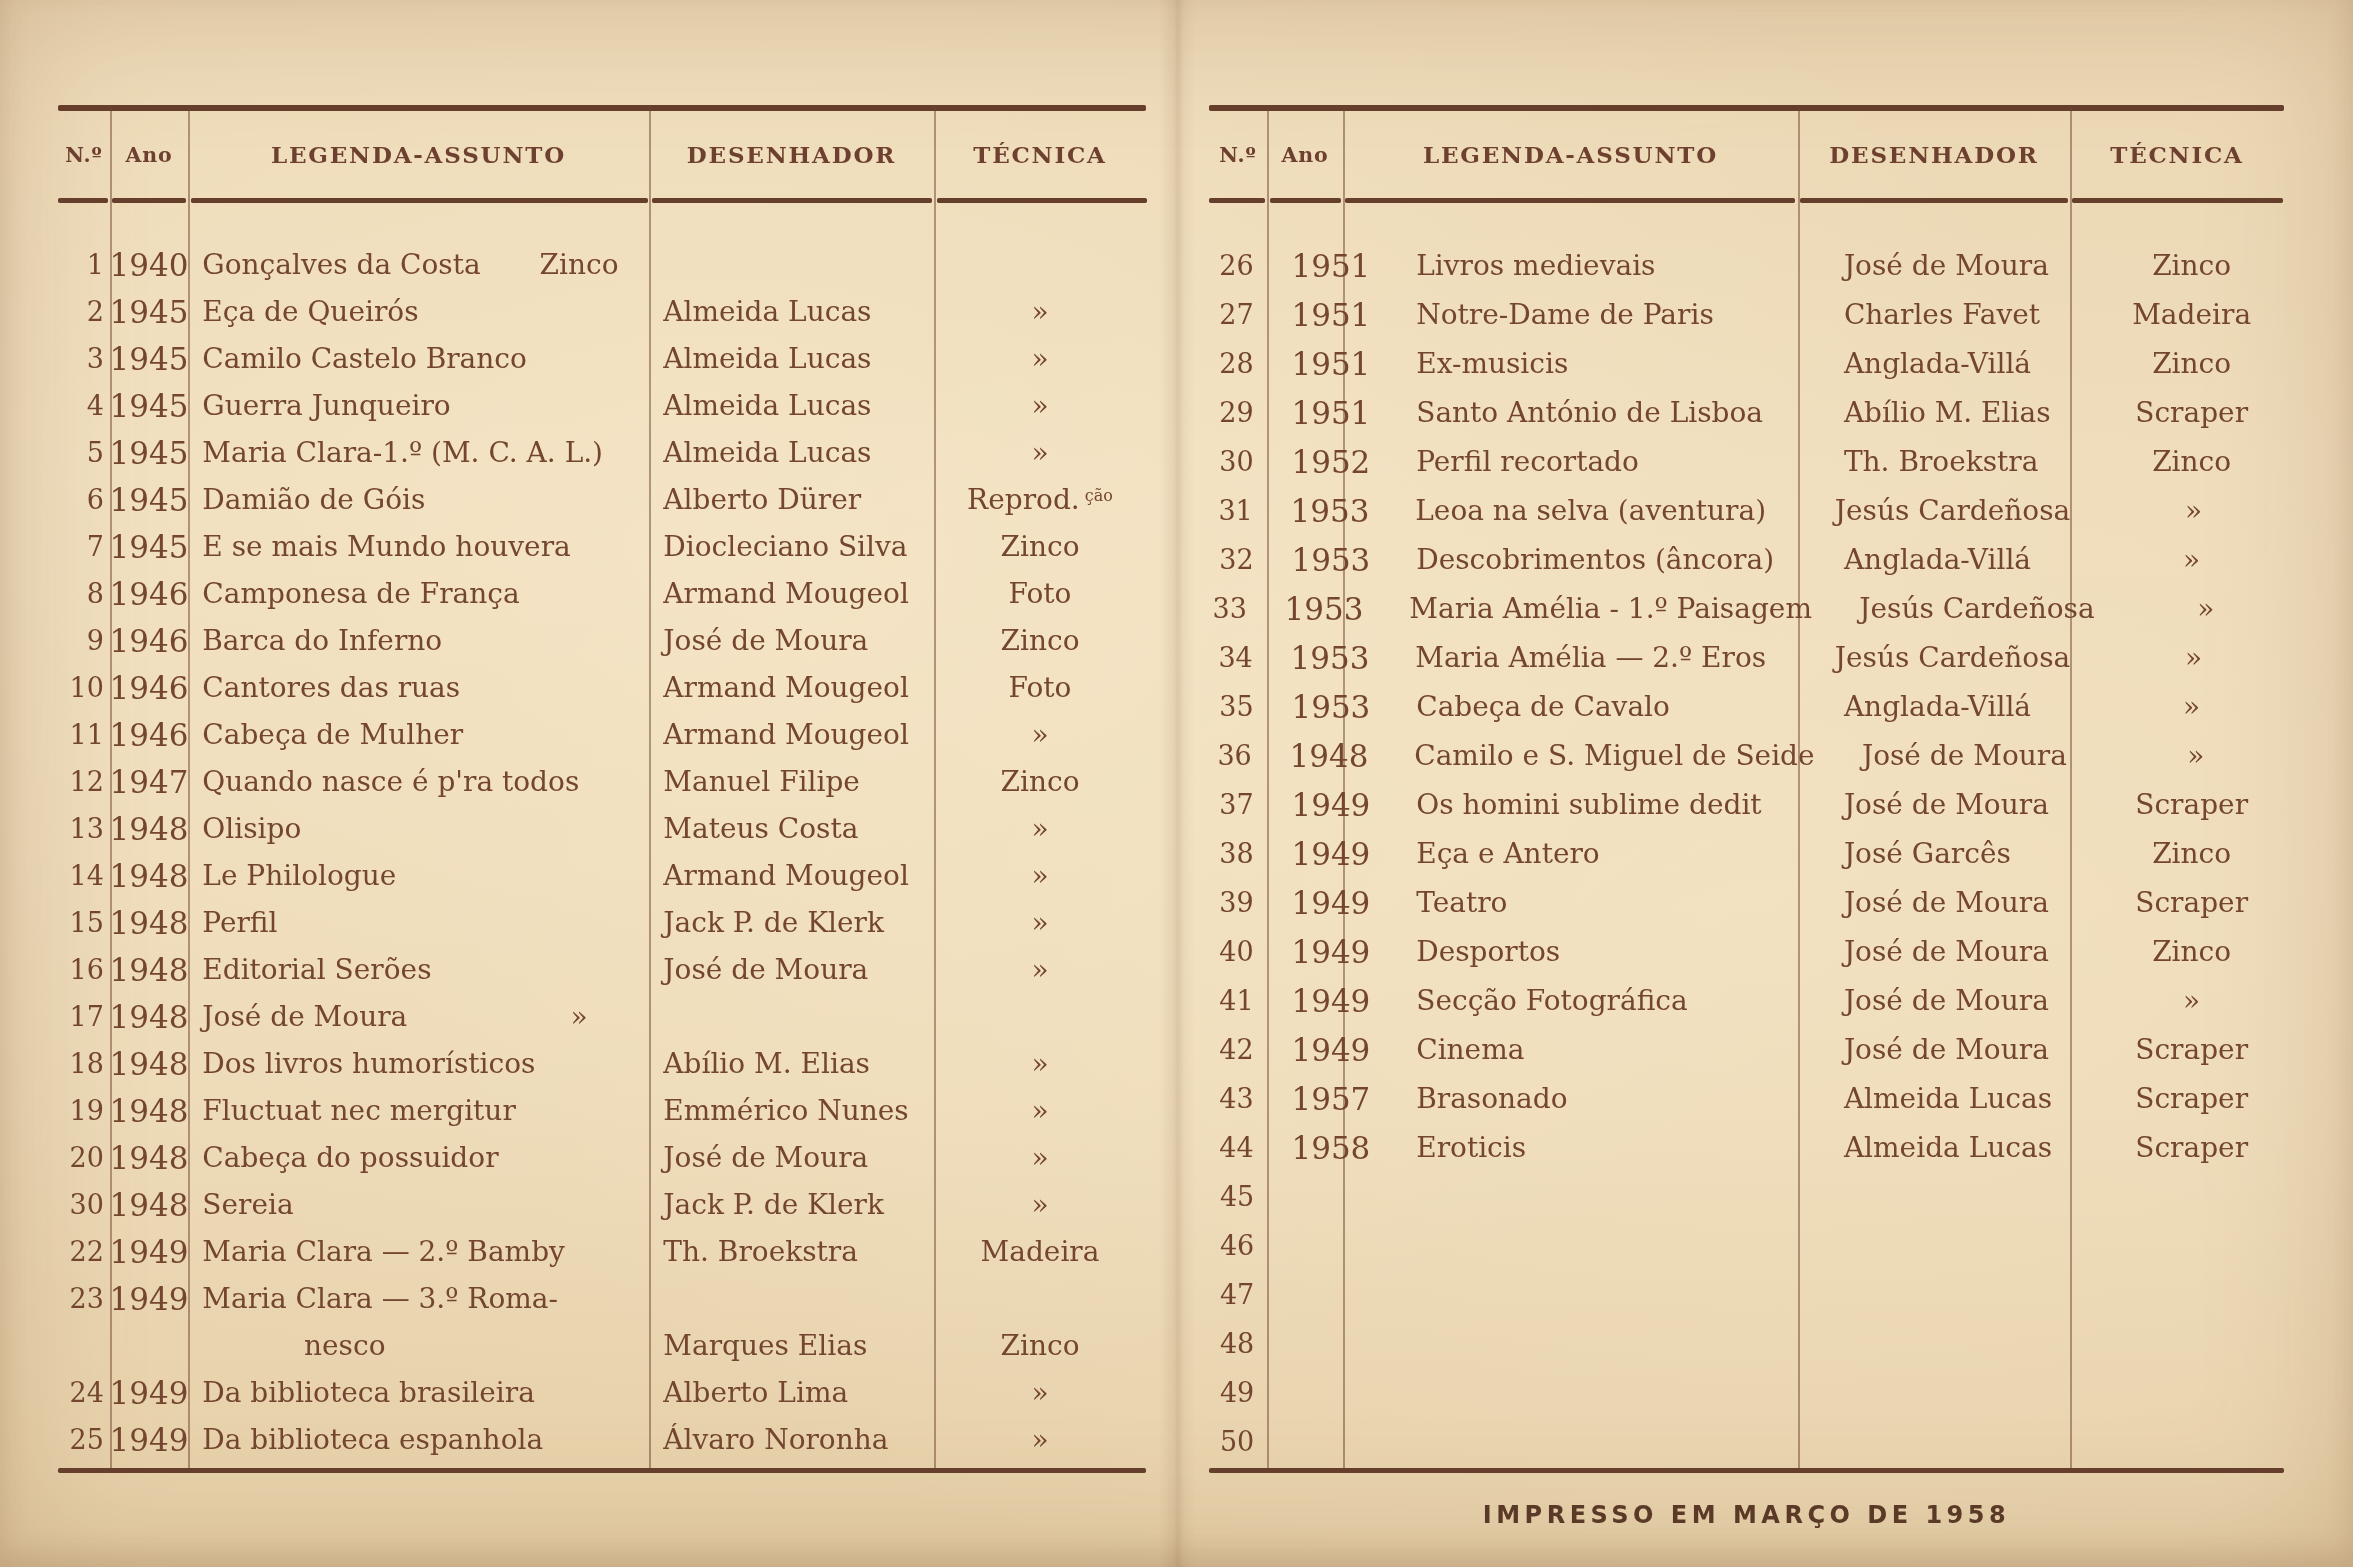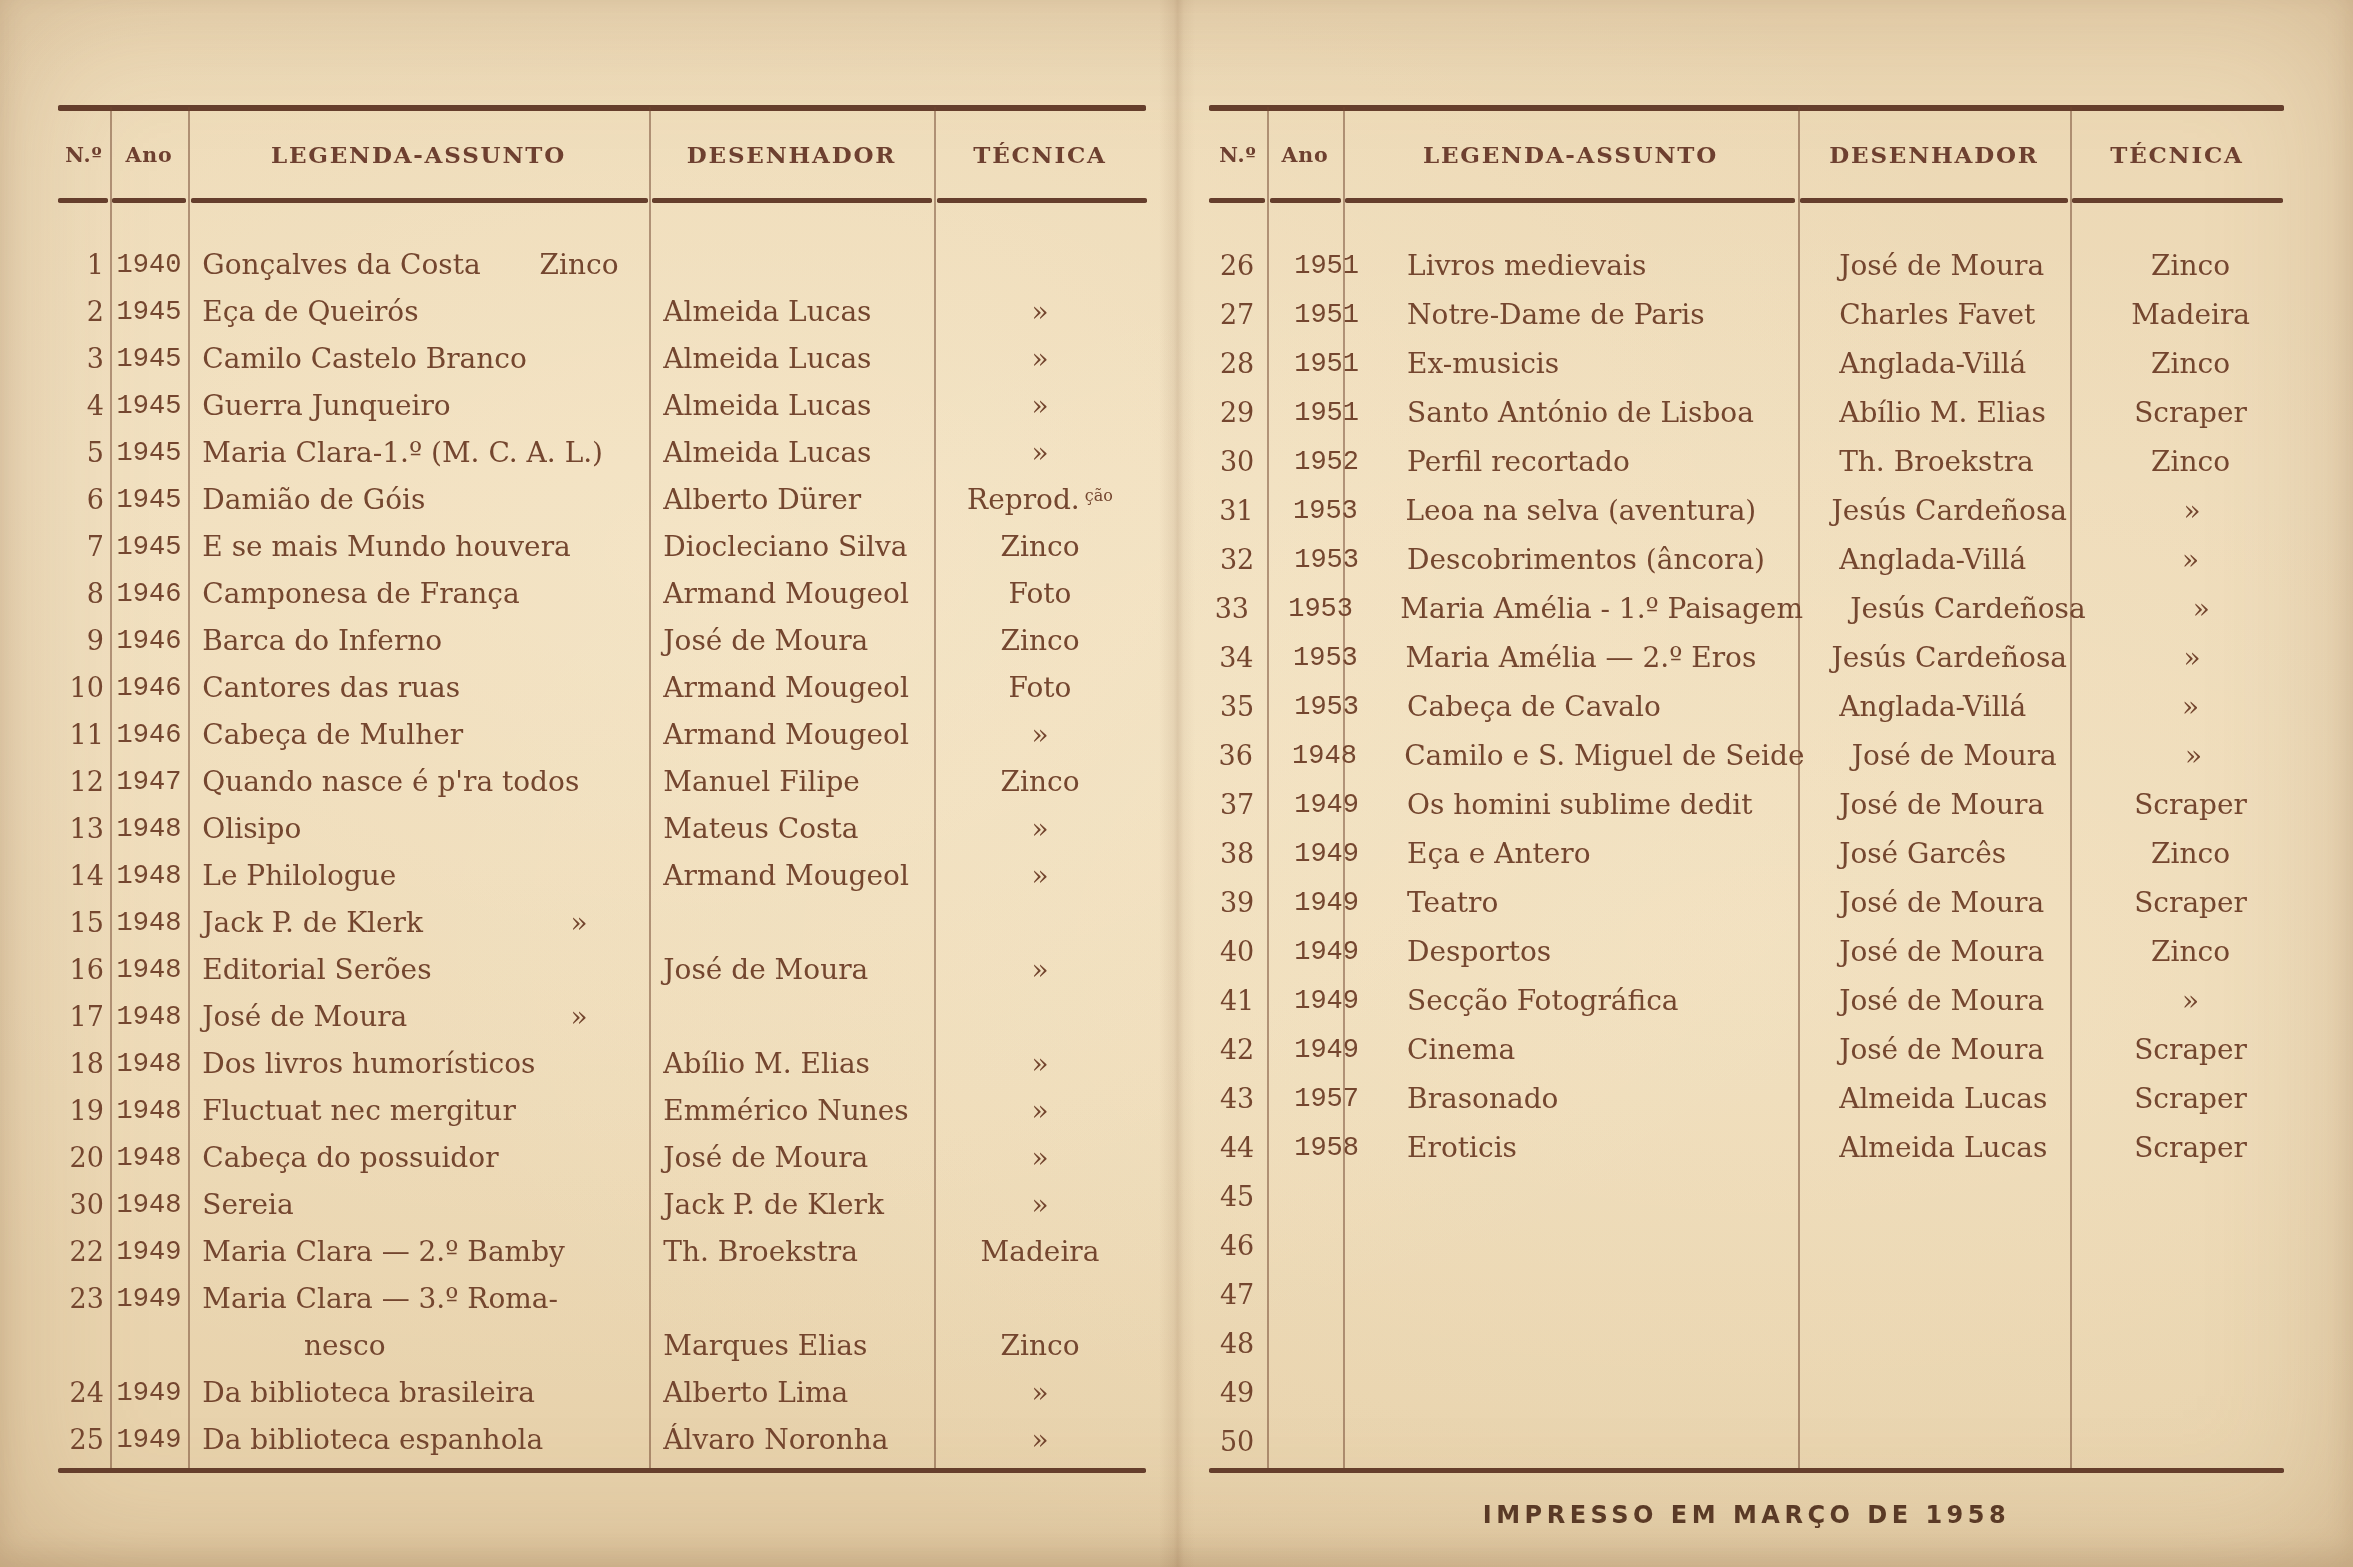--- a/index.html
+++ b/index.html
@@ -43,21 +43,21 @@
     color:#74462f;font-size:28px;white-space:nowrap;overflow:visible;
   }
   .td sup{font-size:16px;margin-left:5px;transform:translateY(-3.6px);}
   
   #panel-left .col-no{width:52px;}   #panel-right .col-no{width:58px;}
   #panel-left .col-ano{width:78px;}  #panel-right .col-ano{width:76px;}
   #panel-left .col-legenda{width:461px;} #panel-right .col-legenda{width:455px;}
   #panel-left .col-desenhador{width:285px;} #panel-right .col-desenhador{width:272px;}
   #panel-left .col-tecnica{width:212px;} #panel-right .col-tecnica{width:214px;}
   .td.col-no{justify-content:flex-end;padding-right:6.2px;box-sizing:border-box;font-size:27px;}
-  .td.col-ano{justify-content:center;font-size:27px;font-family:Liberation Mono, monospace;}
+  .td.col-ano{justify-content:center;font-size:31px;}
   .td.col-legenda{padding-left:14.3px;box-sizing:border-box;}
   .td.col-desenhador{padding-left:14.3px;box-sizing:border-box;}
   .td.col-tecnica{justify-content:center;}
   .row.cont .col-legenda{padding-left:116px;}
   .footer{
     position:absolute;left:1209px;width:1075px;top:1501px;
     text-align:center;color:#5a3a26;font-weight:bold;
     font-size:24px;letter-spacing:4.5px;
     font-family:"DejaVu Sans","Liberation Sans",sans-serif;
   }
@@ -180,20 +180,21 @@
         <div class="row">
           <div class="td col-no">14</div>
           <div class="td col-ano">1948</div>
           <div class="td col-legenda">Le Philologue</div>
           <div class="td col-desenhador">Armand Mougeol</div>
           <div class="td col-tecnica">»</div>
         </div>
         <div class="row">
           <div class="td col-no">15</div>
           <div class="td col-ano">1948</div>
+          <div class="td col-legenda">Perfil</div>
           <div class="td col-desenhador">Jack P. de Klerk</div>
           <div class="td col-tecnica">»</div>
         </div>
         <div class="row">
           <div class="td col-no">16</div>
           <div class="td col-ano">1948</div>
           <div class="td col-legenda">Editorial Serões</div>
           <div class="td col-desenhador">José de Moura</div>
           <div class="td col-tecnica">»</div>
         </div>

